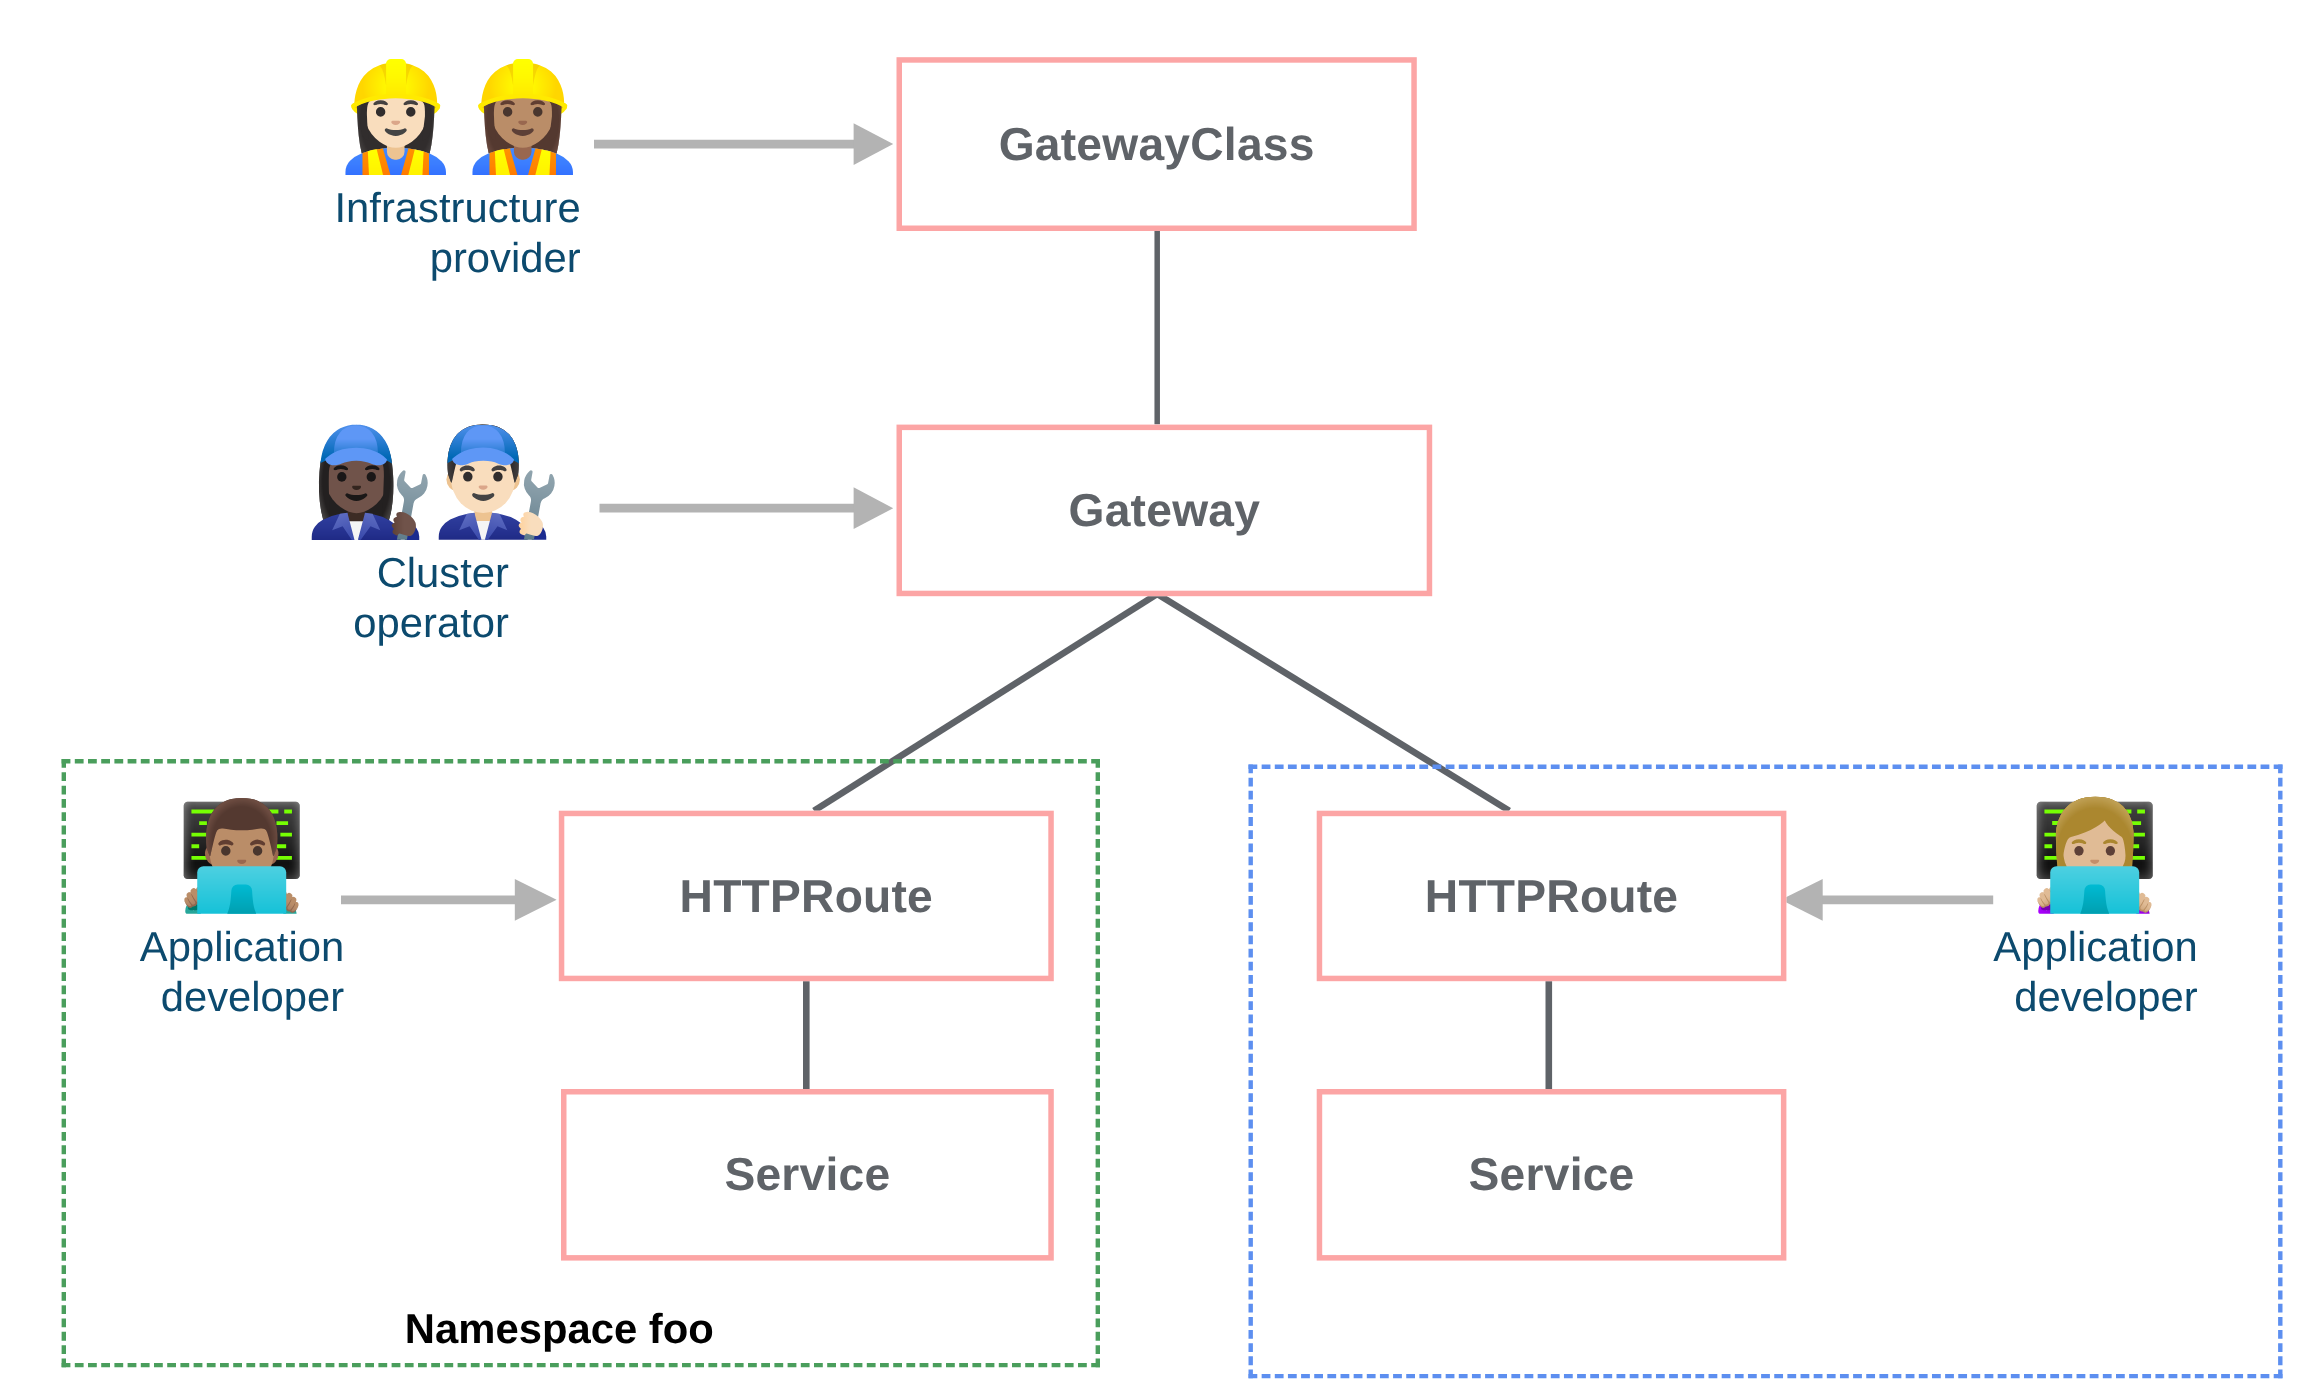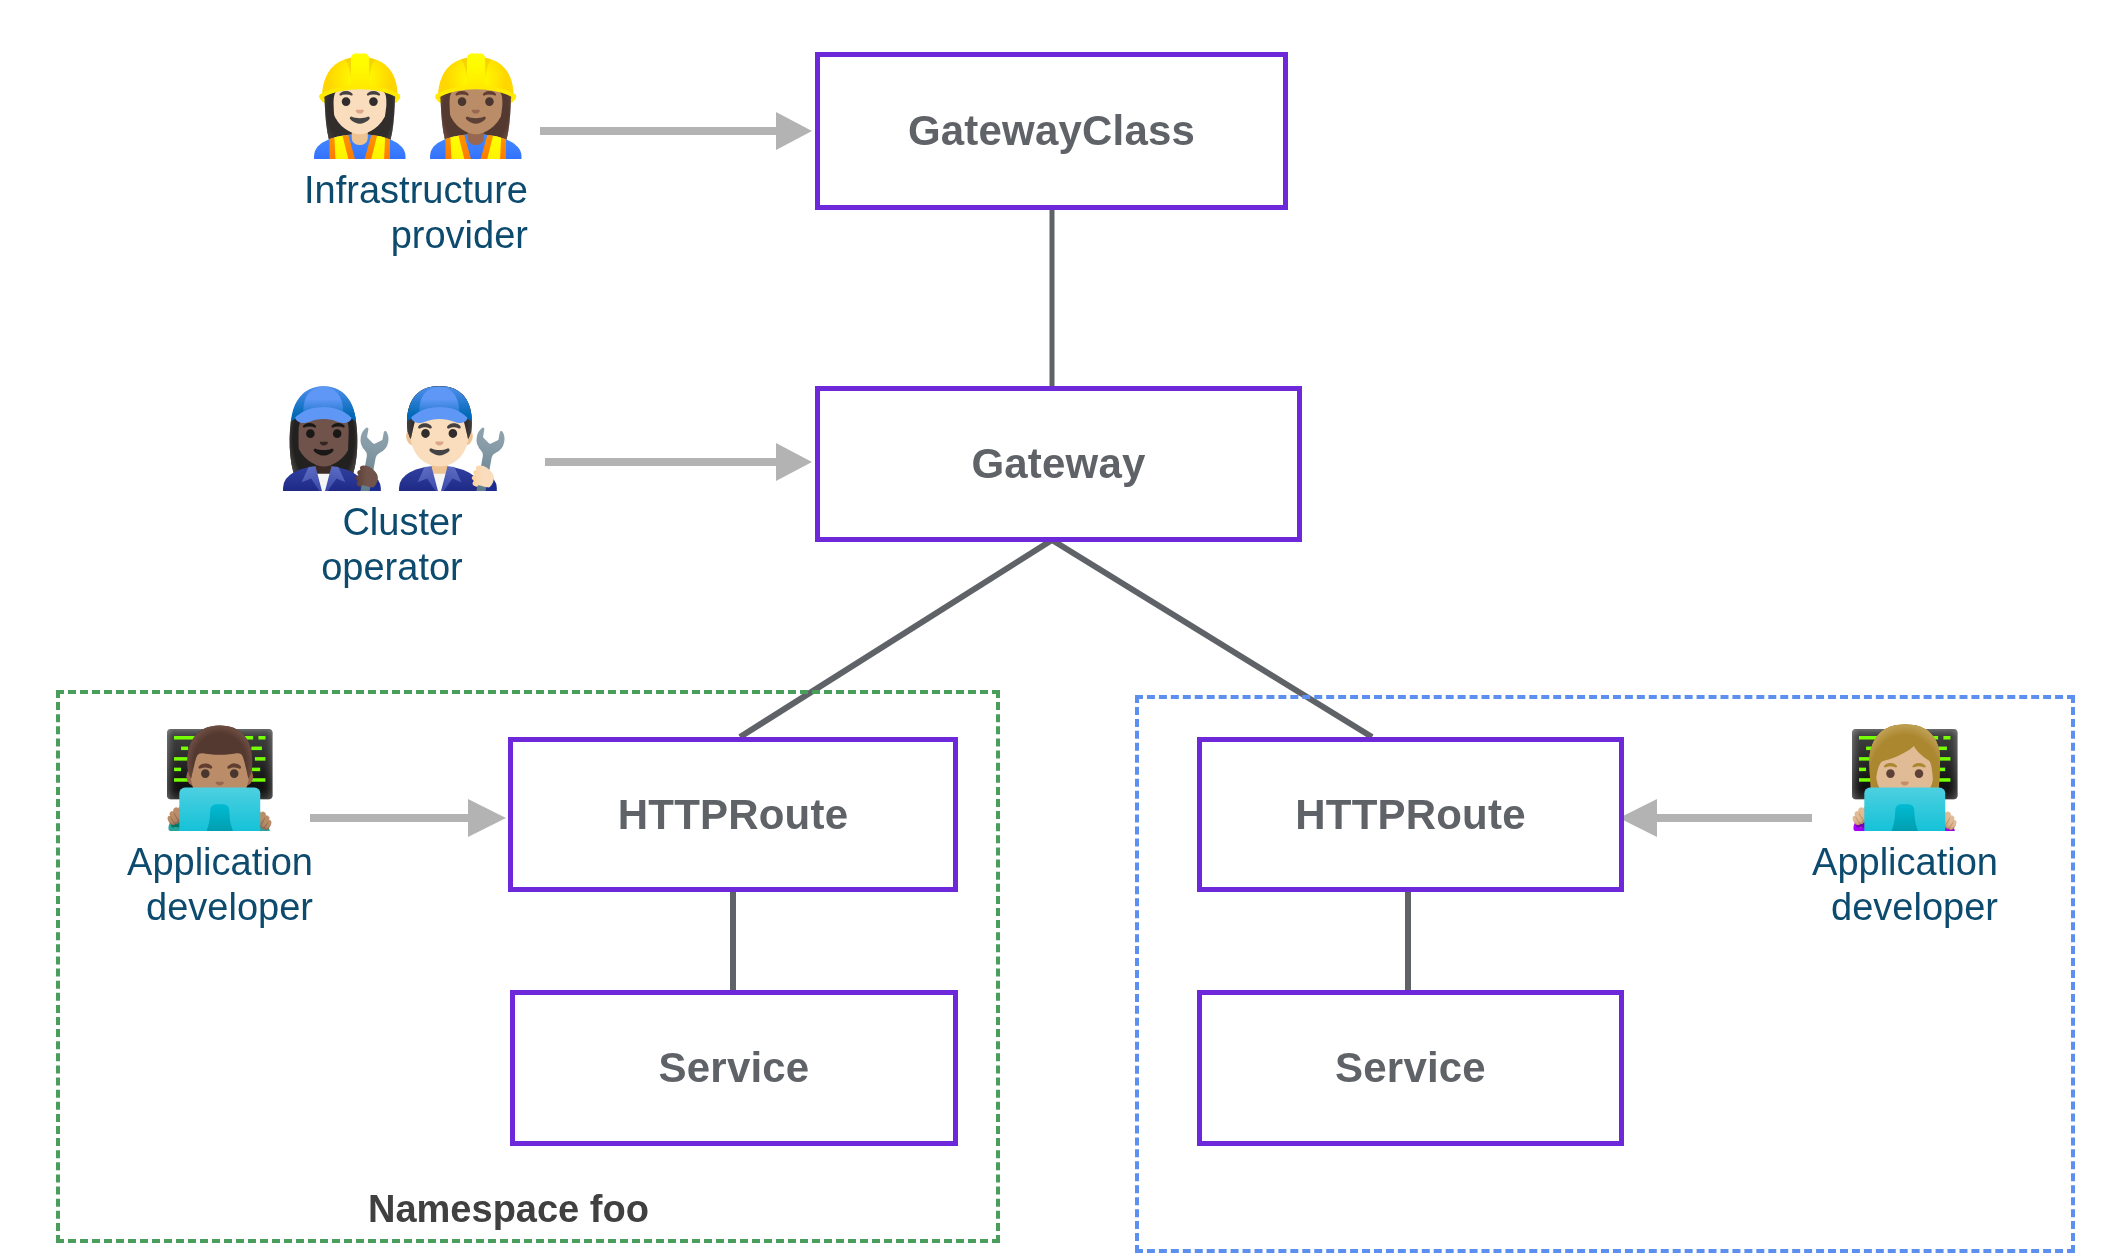--- a/index.html
+++ b/index.html
@@ -21,21 +21,21 @@
     position: absolute;
     left: 0;
     top: 0;
     width: 2112px;
     height: 1258px;
     pointer-events: none;
   }
   .node-box {
     position: absolute;
     box-sizing: border-box;
-    border: 5px solid #6d28d9;
+    border: 5px solid #fca5a5;
     background: #ffffff;
     display: flex;
     align-items: center;
     justify-content: center;
   }
   .node-label {
     color: #5f6368;
     font-weight: bold;
     font-size: 42px;
     letter-spacing: 0.2px;
@@ -76,21 +76,21 @@
   }
   .ns-bar {
     border: 4px dashed #5d8ff0;
   }
   .ns-label {
     position: absolute;
     font-size: 38px;
     font-weight: bold;
     white-space: nowrap;
   }
-  .ns-label-foo { color: #404040; }
+  .ns-label-foo { color: #000000; }
   .ns-label-bar { color: #5d8ff0; }
 </style>
 </head>
 <body>
 
 <div id="canvas">
 
   <svg id="edges" viewBox="0 0 2112 1258" xmlns="http://www.w3.org/2000/svg">
 
     <line x1="1052" y1="208" x2="1052" y2="386" stroke="#5f6368" stroke-width="5"></line>

